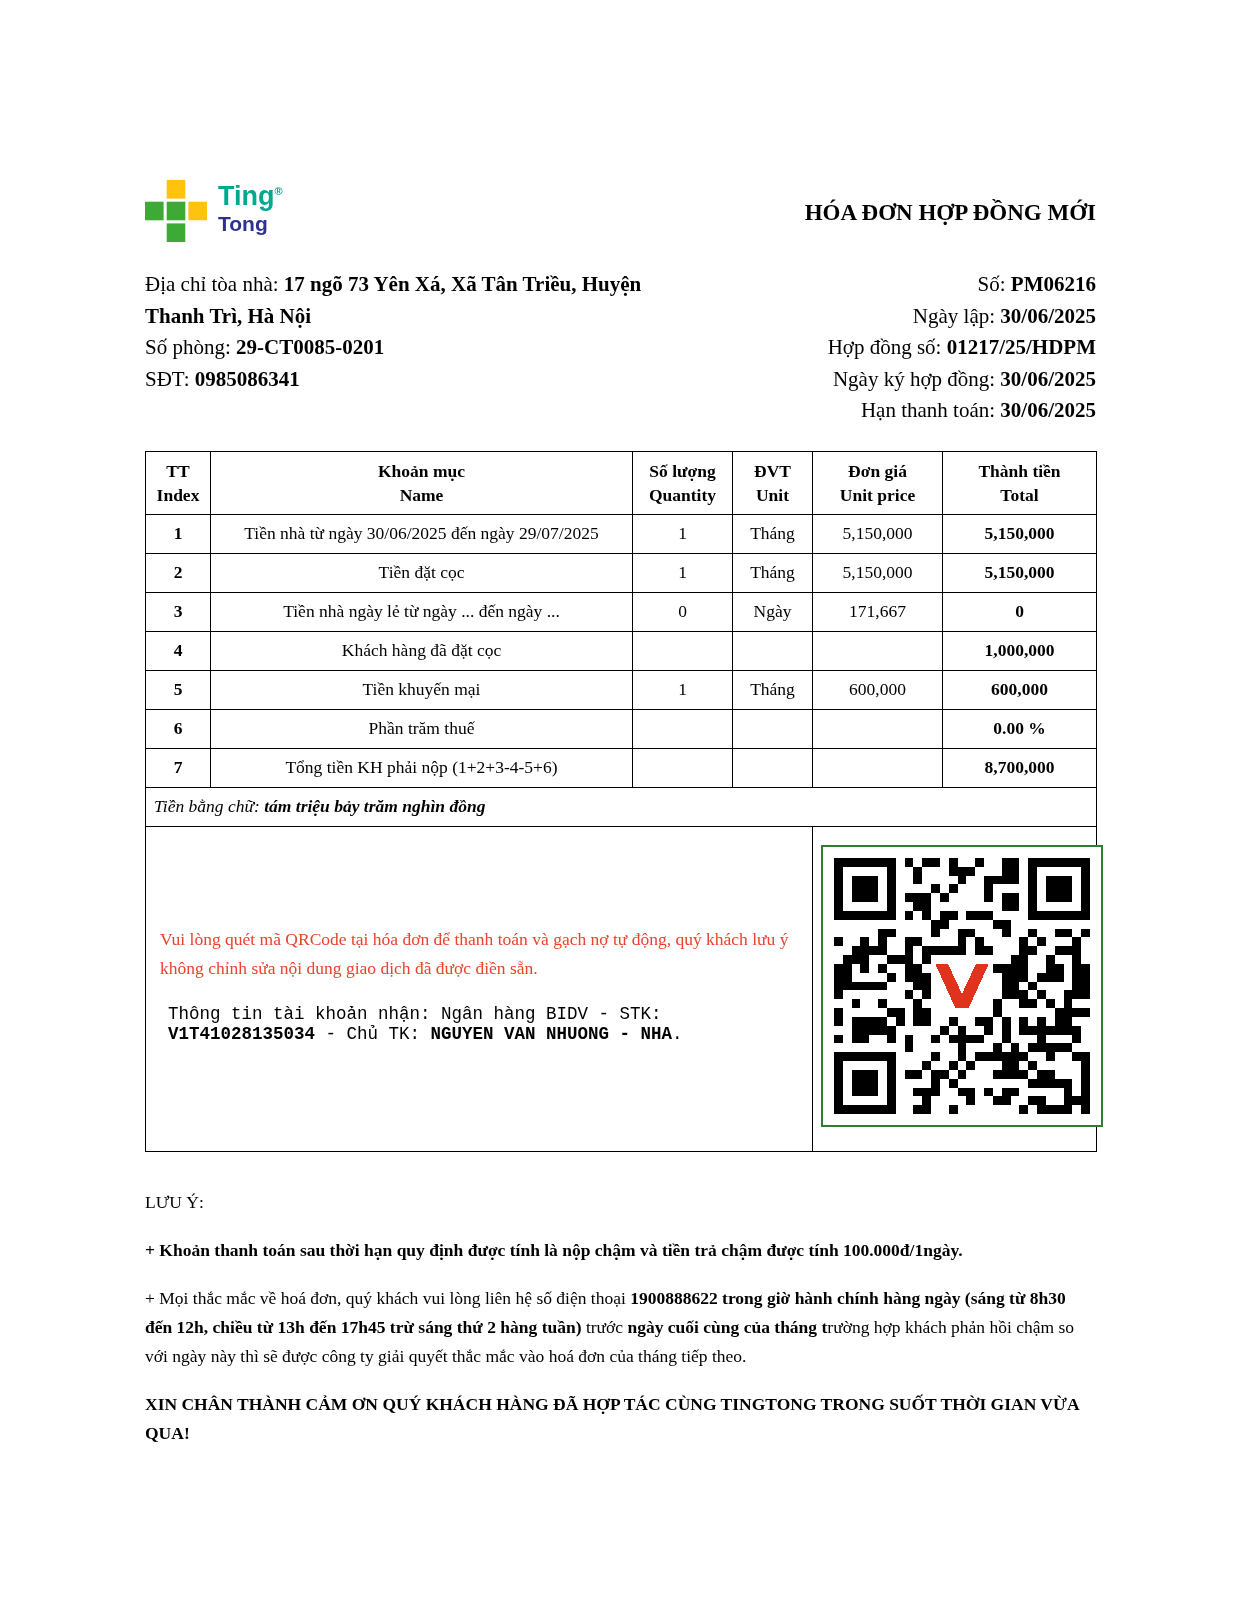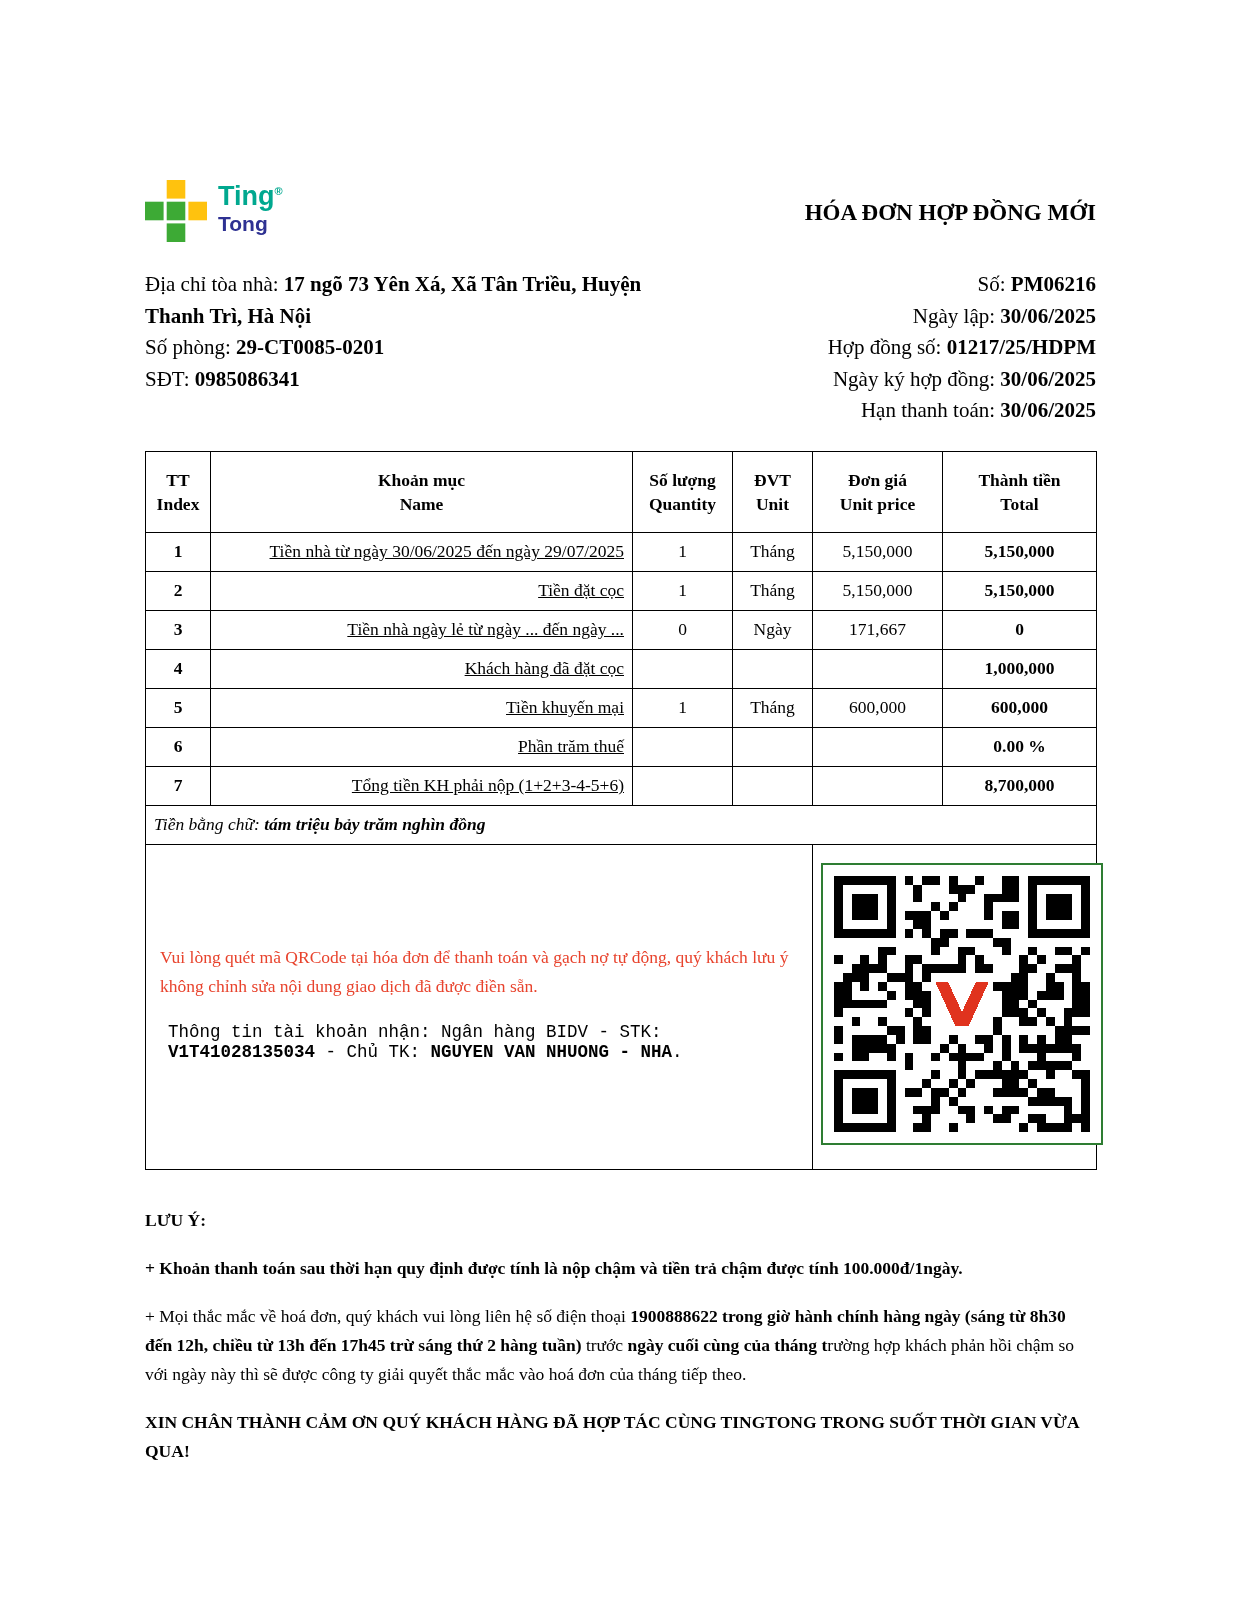--- a/index.html
+++ b/index.html
@@ -23,41 +23,41 @@
   
   .info { display: flex; justify-content: space-between; margin-top: 27px; font-size: 21px; }
   .info p { margin: 0; line-height: 31.5px; }
   .info-left { width: 515px; }
   .info-right { text-align: right; }
   .b { font-weight: bold; }
 
   
   table.items { border-collapse: collapse; table-layout: fixed; width: 951px; margin-top: 24px; font-size: 17.5px; }
   .items th, .items td { border: 1.5px solid #000; padding: 6px 8px; vertical-align: middle; }
-  .items thead th { text-align: center; padding: 16px 4px; font-weight: bold; }
+  .items thead th { text-align: center; padding: 7px 4px; font-weight: bold; }
   .items thead .h-line { line-height: 24px; }
   .items tbody td { height: 39px; }
   .cell-index { text-align: center; font-weight: bold; }
-  .cell-name { text-align: right; padding-left: 14px; text-decoration: underline; }
+  .cell-name { text-align: center; padding-left: 14px; }
   .cell-center { text-align: center; }
   .cell-total { text-align: center; font-weight: bold; }
   .words-cell { font-style: italic; padding: 9px 14px; height: 40px; }
 
   
   .items td.qr-text-cell { height: 325px; padding: 16px 20px 16px 14px; vertical-align: middle; }
   .qr-warning { color: var(--warning-red, #e8432d); margin: 0 0 22px; line-height: 28.5px; }
   .qr-account { margin: 8px; line-height: 20px; font-family: Liberation Mono, monospace; }
   .items td.qr-cell { height: 325px; text-align: center; vertical-align: middle; padding: 8px; }
   .qr-box { display: inline-block; border: 2.5px solid var(--qr-border-green, #2e7d32); padding: 11px; background: #fff; }
   .qr-box svg { display: block; width: 256px; height: 256px; }
 
   
   .notes { margin-top: 36px; font-size: 17.5px; line-height: 29px; }
   .notes p { margin: 0 0 19px; }
-  .notes-heading { font-weight: bold; margin-bottom: 23px; }
+  .notes-heading { font-weight: normal; margin-bottom: 23px; }
 </style>
 </head>
 <body>
 
 <div class="page">
   <div class="content">
 
     <div class="header">
       <div class="logo">
         <svg class="logo-icon" viewBox="0 0 60 60" xmlns="http://www.w3.org/2000/svg">

